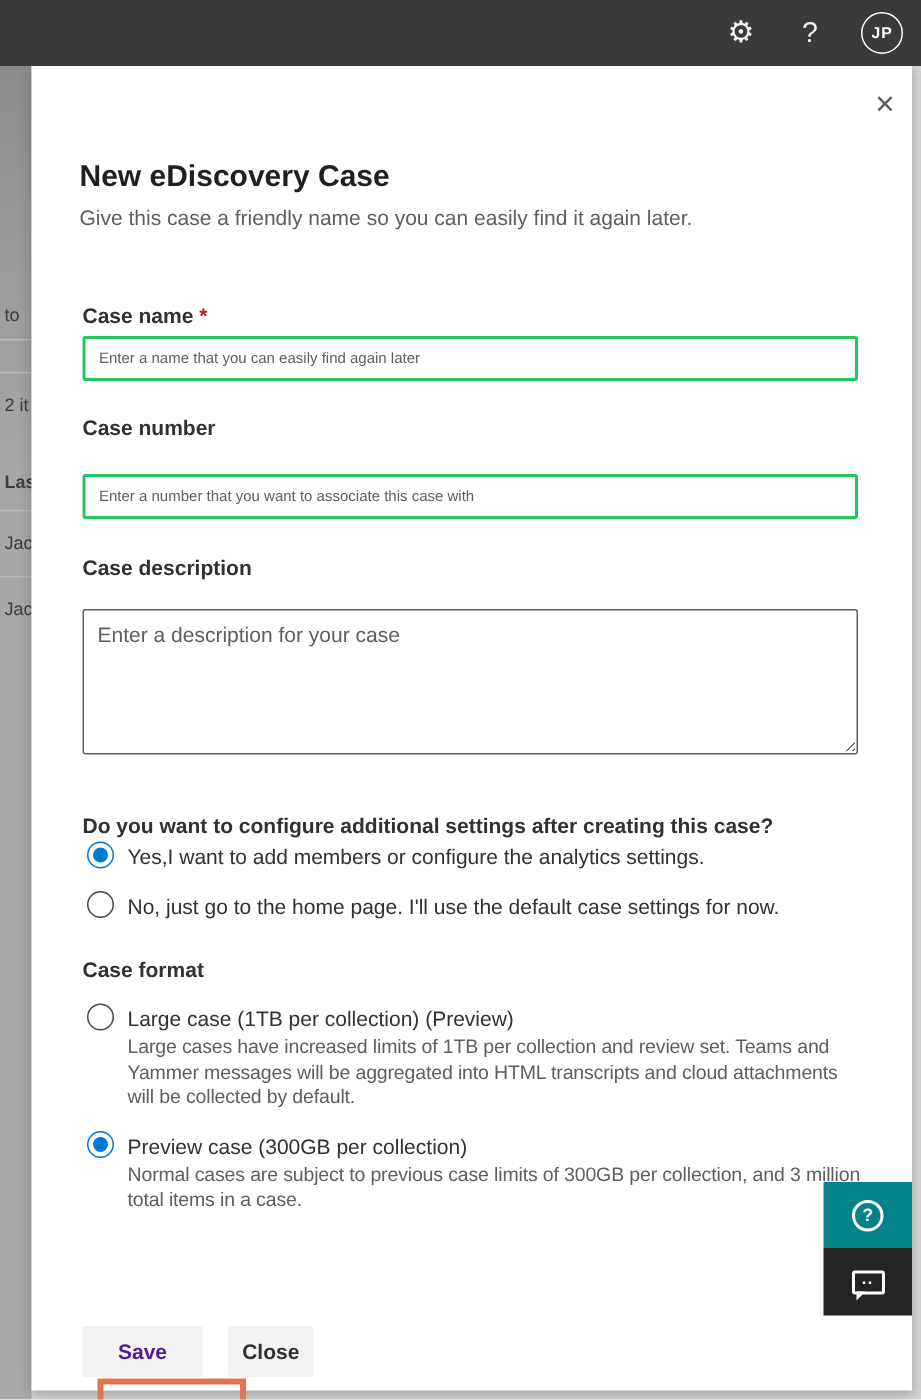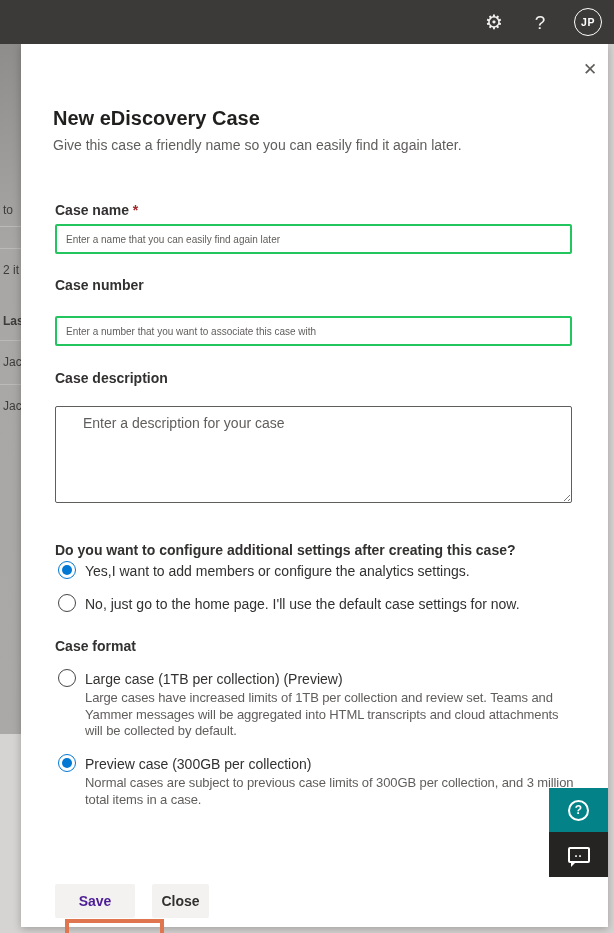--- a/index.html
+++ b/index.html
@@ -23,21 +23,21 @@
   }
   .topbar-help { font-size:19px; font-weight:400; }
   .avatar {
     width:28px; height:28px; border-radius:50%; border:1.5px solid #ffffff;
     display:flex; align-items:center; justify-content:center;
     color:#ffffff; font-size:10.5px; font-weight:700; letter-spacing:.5px; cursor:pointer;
   }
 
   
   .bg-sliver {
-    position:absolute; left:0; top:44px; width:21px; height:690px;
+    position:absolute; left:0; top:44px; width:21px; height:889px;
     background:linear-gradient(to bottom,#8f8d8b 0%, #a9a7a5 30%, #abA9a7 100%);
     overflow:hidden; z-index:1;
   }
   .bg-frag {
     position:absolute; left:3px; font-size:12px; color:#3d3c3b; white-space:nowrap;
   }
   .bg-frag.bold { font-weight:700; }
   .bg-line { position:absolute; left:0; width:21px; height:1px; background:#bcbab8; }
 
   
@@ -68,21 +68,21 @@
   .txt-input {
     position:absolute; left:34px; width:517px; height:30px;
     border:2px solid #22c55e; border-radius:2px; background:#fff;
     font-family:"Liberation Sans", sans-serif; font-size:10px; color:#323130;
     padding:0 9px; outline:none;
   }
   .txt-area {
     position:absolute; left:34px; top:362px; width:517px; height:97px;
     border:1px solid #605e5c; border-radius:2px; background:#fff;
     font-family:"Liberation Sans", sans-serif; font-size:14px; color:#323130;
-    padding:8px 27px; resize:none; outline:none;
+    padding:8px 9px; resize:none; outline:none;
   }
   .txt-input::placeholder, .txt-area::placeholder { color:#605e5c; opacity:1; }
   .resize-grip {
     position:absolute; left:540px; top:448px; width:9px; height:9px;
     background:repeating-linear-gradient(135deg, transparent 0 2px, #7a7977 2px 3px);
     clip-path:polygon(100% 0, 100% 100%, 0 100%);
     pointer-events:none;
   }
 
   .section-label {

